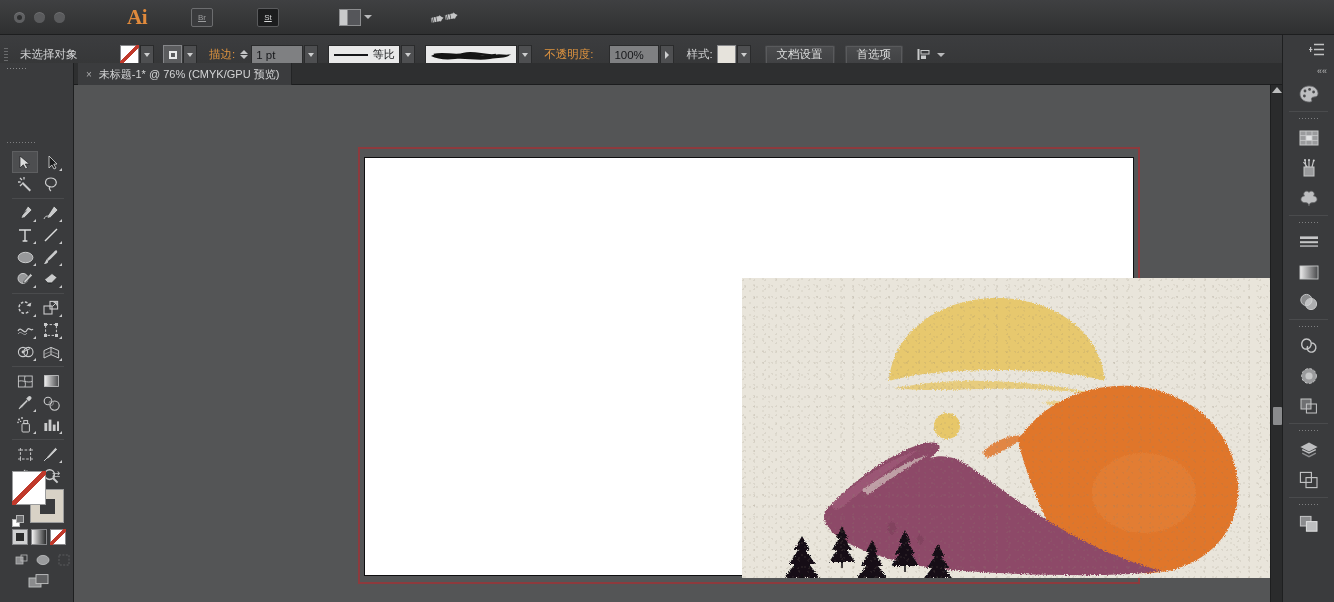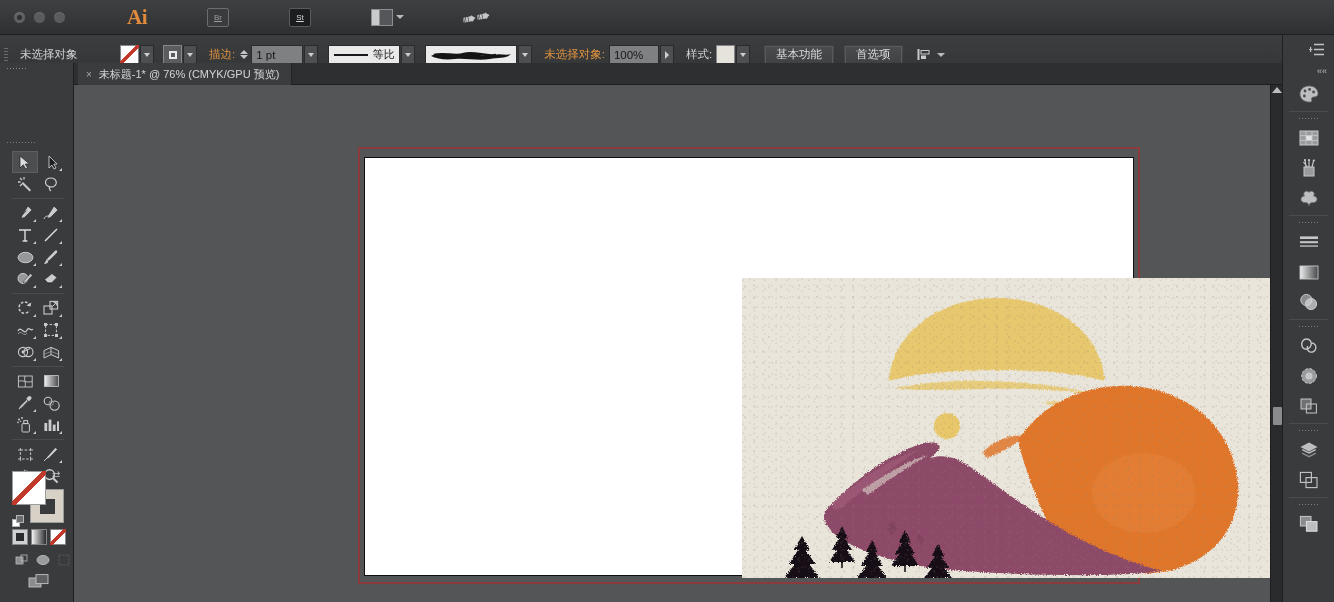--- a/index.html
+++ b/index.html
@@ -23,21 +23,21 @@
   .dot { width: 11px; height: 11px; border-radius: 50%; background: #5a5b5d;
          box-shadow: inset 0 1px 0 rgba(255,255,255,.12); }
   .dot.d1 { background: #5f6062; position: relative; }
   .dot.d1:after { content:""; position:absolute; left:3px; top:3px; width:5px;height:5px;
                   border-radius:50%; background:#2e2f30; }
   .ai-logo {
     margin-left: 18px; color: #e08a3c; font-size: 21px; font-weight: bold;
     font-family: "Liberation Serif", serif; letter-spacing: -.5px;
   }
   .tb-icon {
-    margin-left: 16px; width: 22px; height: 19px; border: 1px solid #6c6d6f;
+    width: 22px; height: 19px; border: 1px solid #6c6d6f;
     border-radius: 2px; display: flex; align-items: center; justify-content: center;
     font-size: 8px; color: #9b9c9e; background: #3a3b3d; text-decoration: underline;
   }
   .tb-icon.dark { background: #1c1d1e; border-color: #5a5b5d; color: #d8d9da; }
   .tb-arrange { margin-left: 16px; display: flex; align-items: center; gap: 3px; }
   .arr-box { width: 22px; height: 17px; border: 1px solid #8d8e90; background: #3a3b3d;
              display:flex; }
   .arr-box i { display:block; border-right:1px solid #8d8e90; }
   .arr-box i:first-child { width: 8px; background:#c9cacb; }
   .arr-box i:last-child { flex:1; background:#55565a; border-right:none;
@@ -311,37 +311,37 @@
           <path d="M3 9 C12 4, 22 11, 33 7 C44 3, 55 12, 66 8 C72 6, 78 9, 83 7
                    C78 12, 70 10, 62 12 C50 14, 38 11, 27 12 C17 13, 9 12, 3 9 Z" fill="#141414"></path>
           <path d="M6 8 C16 5, 26 10, 36 7 C46 4, 58 10, 68 8" stroke="#141414" stroke-width="2.4" fill="none"></path>
         </svg>
       </span>
       <span class="ddbtn">
           <i class="caret"></i>
         </span>
     </div>
 
-    <div class="cb-label orange" style="margin-left:12px">未选择对象:</div>
-    <div class="combo" style="margin-left:4px">
+    <div class="cb-label orange" style="margin-left:12px">不透明度:</div>
+    <div class="combo" style="margin-left:16px">
       <span class="field" style="width:50px">100%</span>
       <span class="ddbtn">
         <i style="width:0;height:0;border-top:4px solid transparent;border-bottom:4px solid transparent;border-left:4px solid #cdcecf"></i>
       </span>
     </div>
 
     <div class="cb-label" style="margin-left:12px">样式:</div>
     <div class="combo" style="margin-left:4px">
       <span class="sw style-sw"></span>
       <span class="ddbtn">
           <i class="caret"></i>
         </span>
     </div>
 
-    <div class="btn" style="margin-left:14px">基本功能</div>
+    <div class="btn" style="margin-left:14px">文档设置</div>
     <div class="btn" style="margin-left:10px">首选项</div>
 
     <div class="alignicon" style="margin-left:14px">
       <svg width="16" height="13" viewBox="0 0 16 13">
         <rect x="0.5" y="1" width="2" height="11" fill="#c8c9ca"></rect>
         <rect x="4" y="2.5" width="8" height="3.5" fill="none" stroke="#c8c9ca"></rect>
         <rect x="4" y="7.5" width="5" height="3.5" fill="#c8c9ca"></rect>
       </svg>
       <span class="caret"></span>
     </div>

